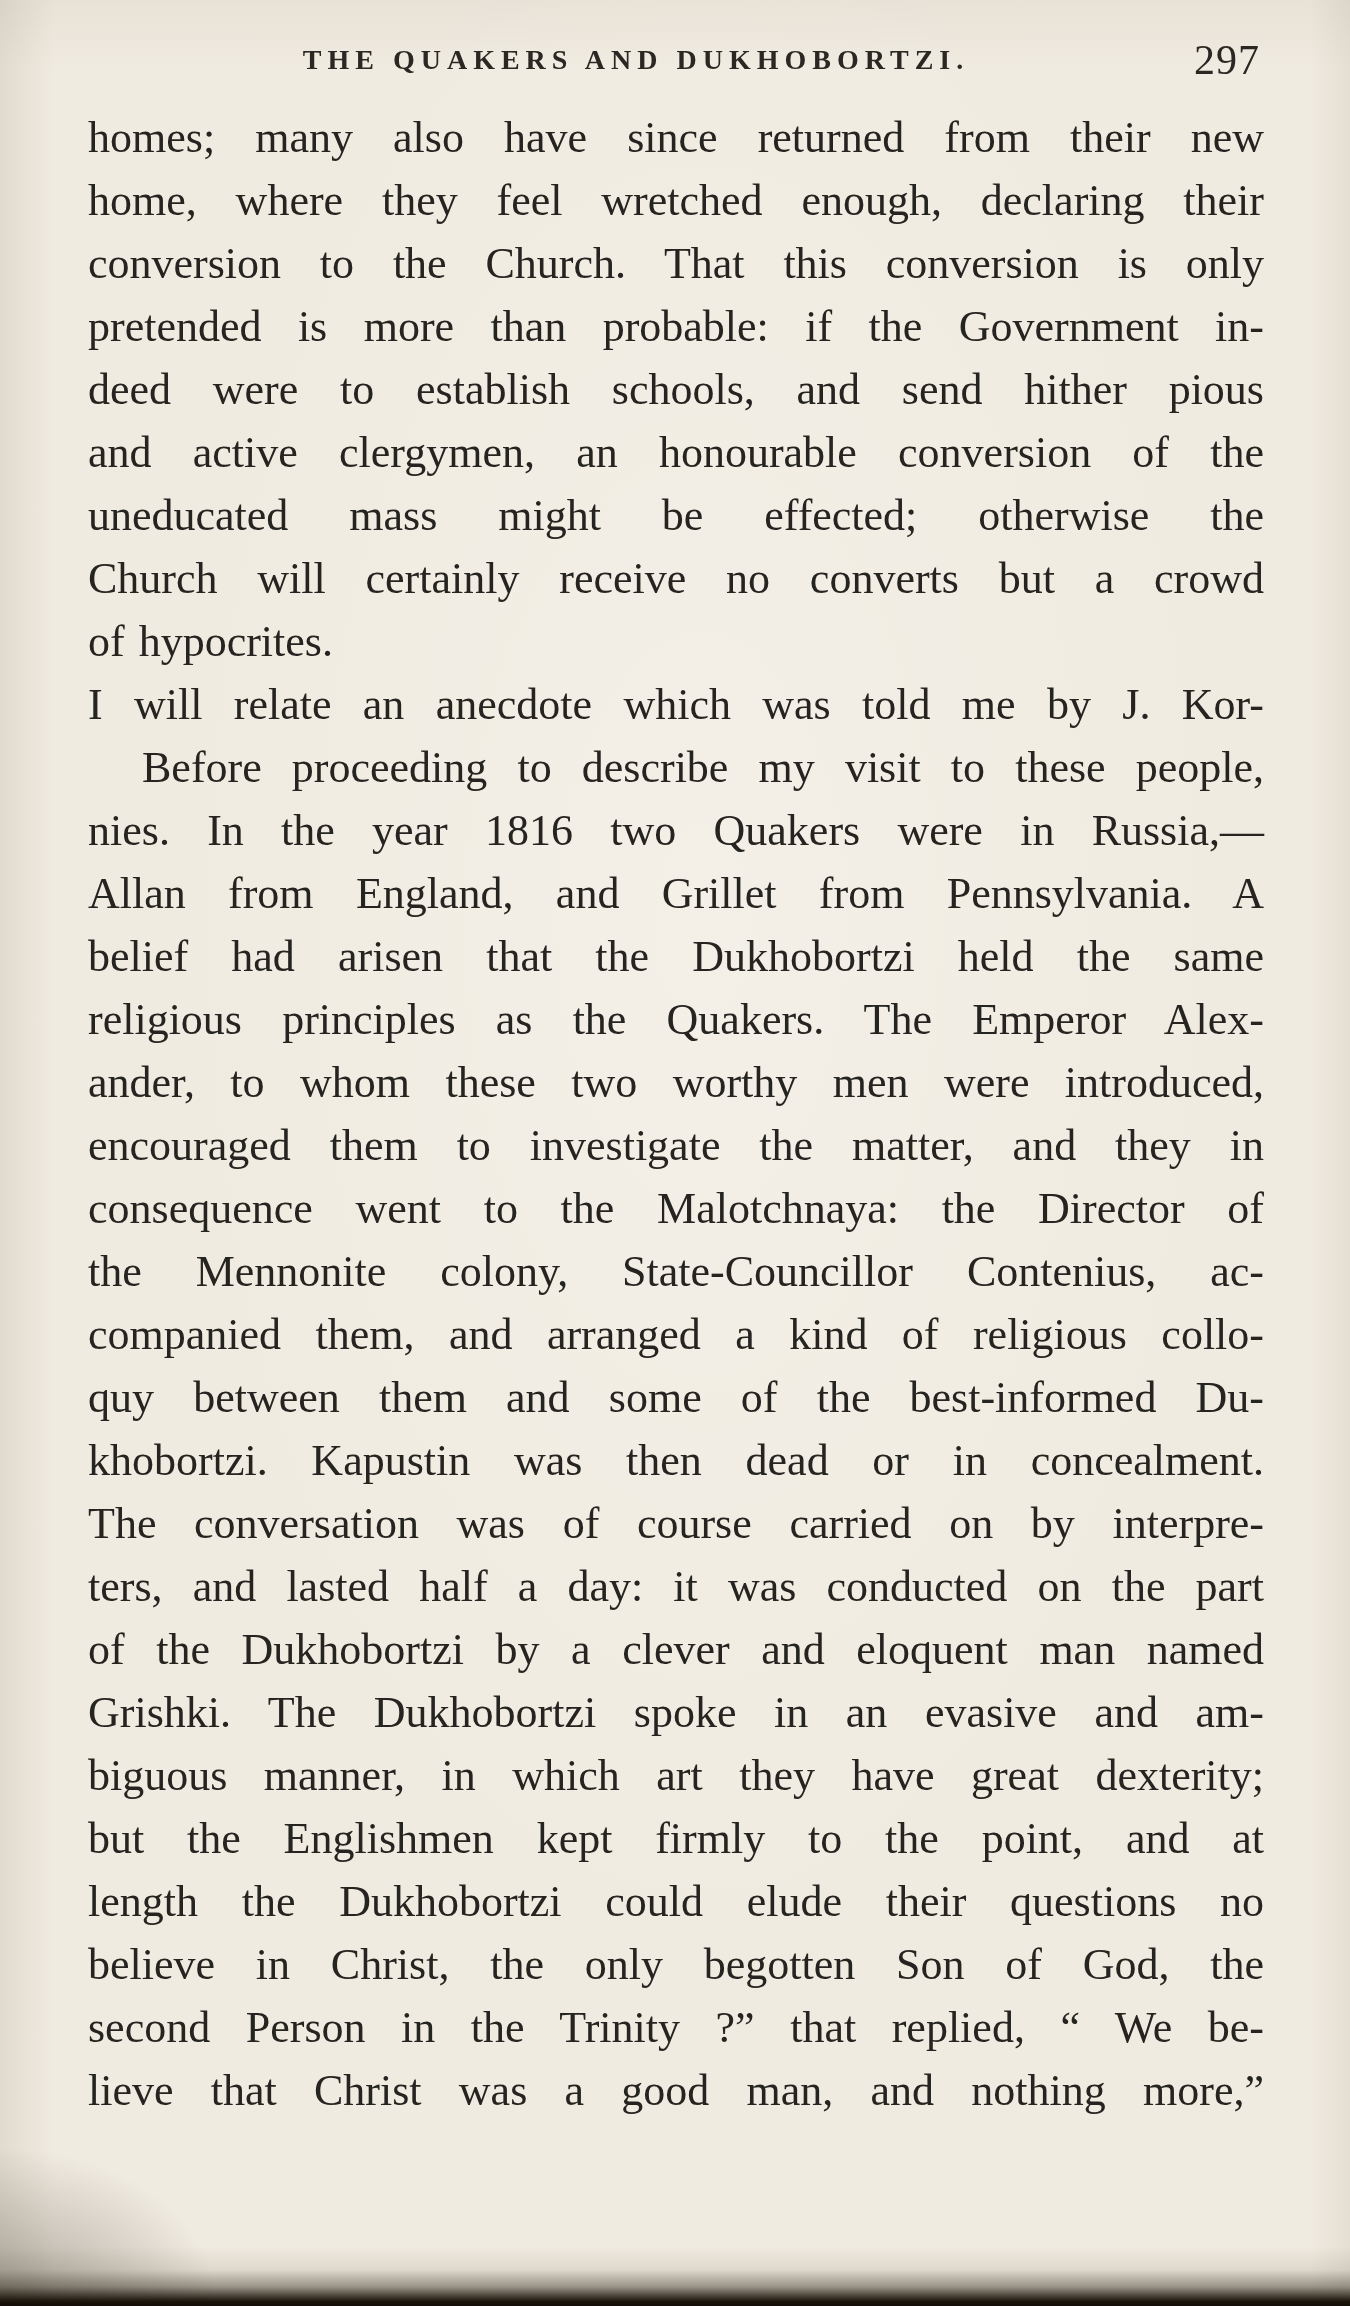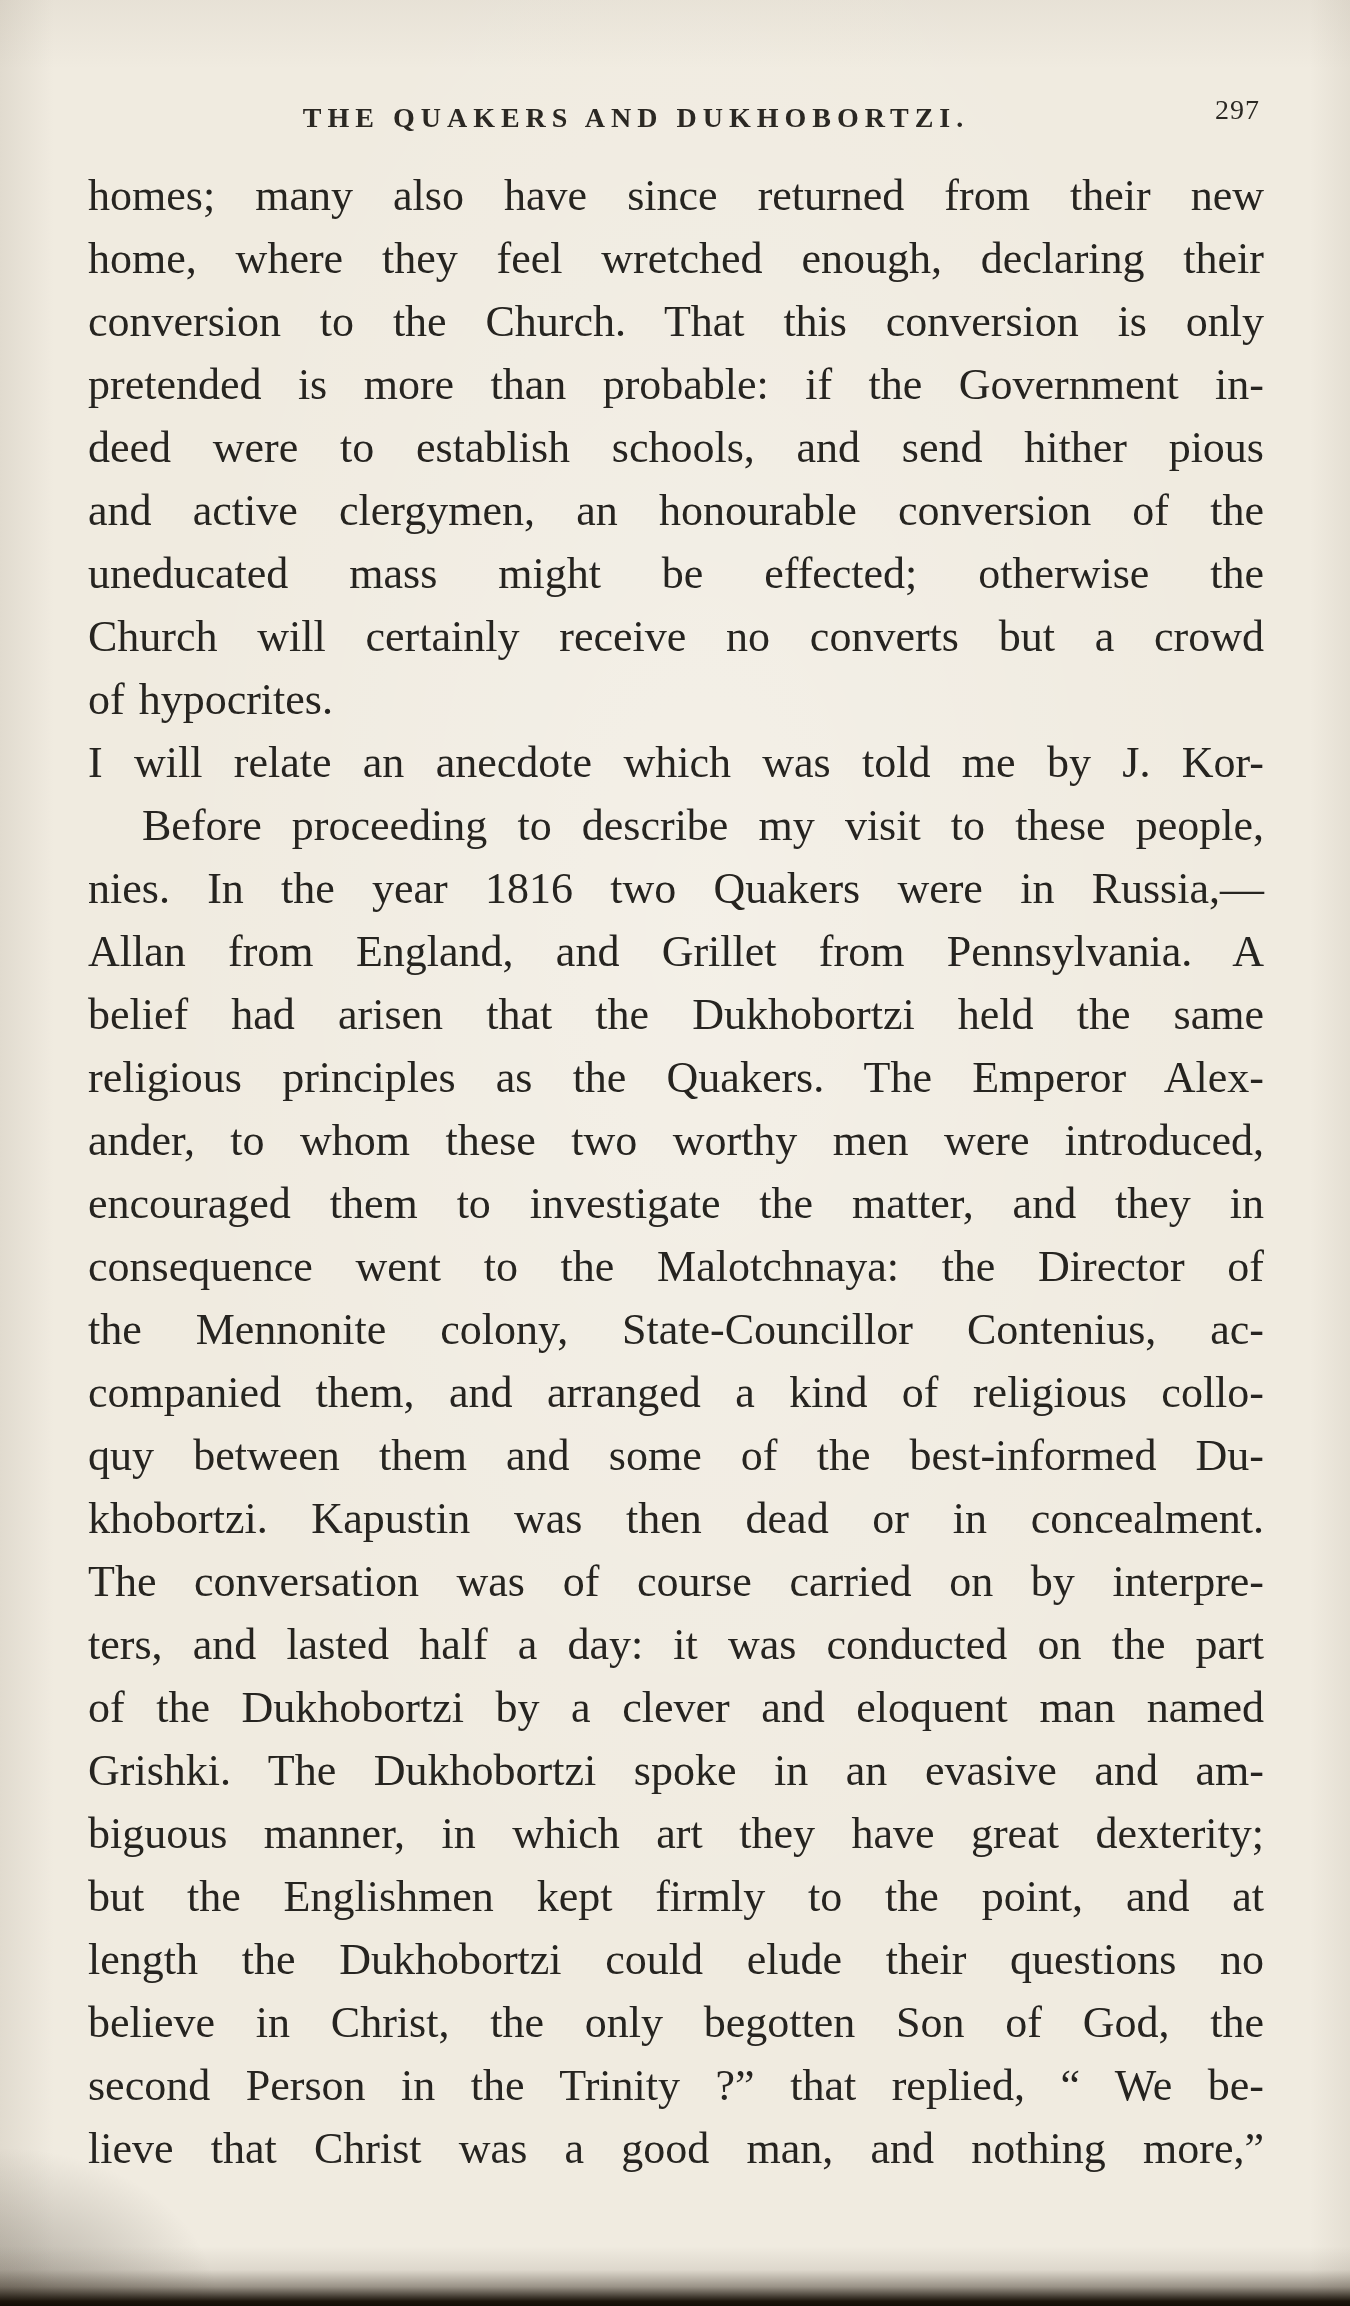--- a/index.html
+++ b/index.html
@@ -16,22 +16,21 @@
     background:
       radial-gradient(ellipse at 52% 40%, rgba(255,255,255,0.25) 0%, rgba(255,255,255,0) 55%),
       linear-gradient(to right, rgba(90,75,55,0.10) 0%, rgba(90,75,55,0) 4%, rgba(90,75,55,0) 97%, rgba(90,75,55,0.08) 100%),
       linear-gradient(to bottom, rgba(90,75,55,0.06) 0%, rgba(90,75,55,0) 3%),
       var(--paper, #f0ebe0);
     font-family: "Liberation Serif", "DejaVu Serif", serif;
     color: var(--ink, #27241f);
   }
   .page-inner {
     position: relative;
-    padding: 60px 86px 0 88px;
-    margin-top: 34px;
+    padding: 36px 86px 0 88px;
   }
   .running-header {
     position: relative;
     height: 44px;
     margin-bottom: 26px;
   }
   .running-header-title {
     position: absolute;
     left: 50%;
     transform: translateX(-56%);
@@ -39,21 +38,21 @@
     font-size: 28px;
     font-weight: bold;
     letter-spacing: 6px;
     white-space: nowrap;
     color: #2b2823;
   }
   .page-number {
     position: absolute;
     right: 4px;
     top: 0;
-    font-size: 28px;
+    font-size: 42px;
     color: #2b2823;
     letter-spacing: 1px;
   }
   .text-block {
     position: relative;
   }
   .paragraph {
     margin: 0;
   }
   .line {

